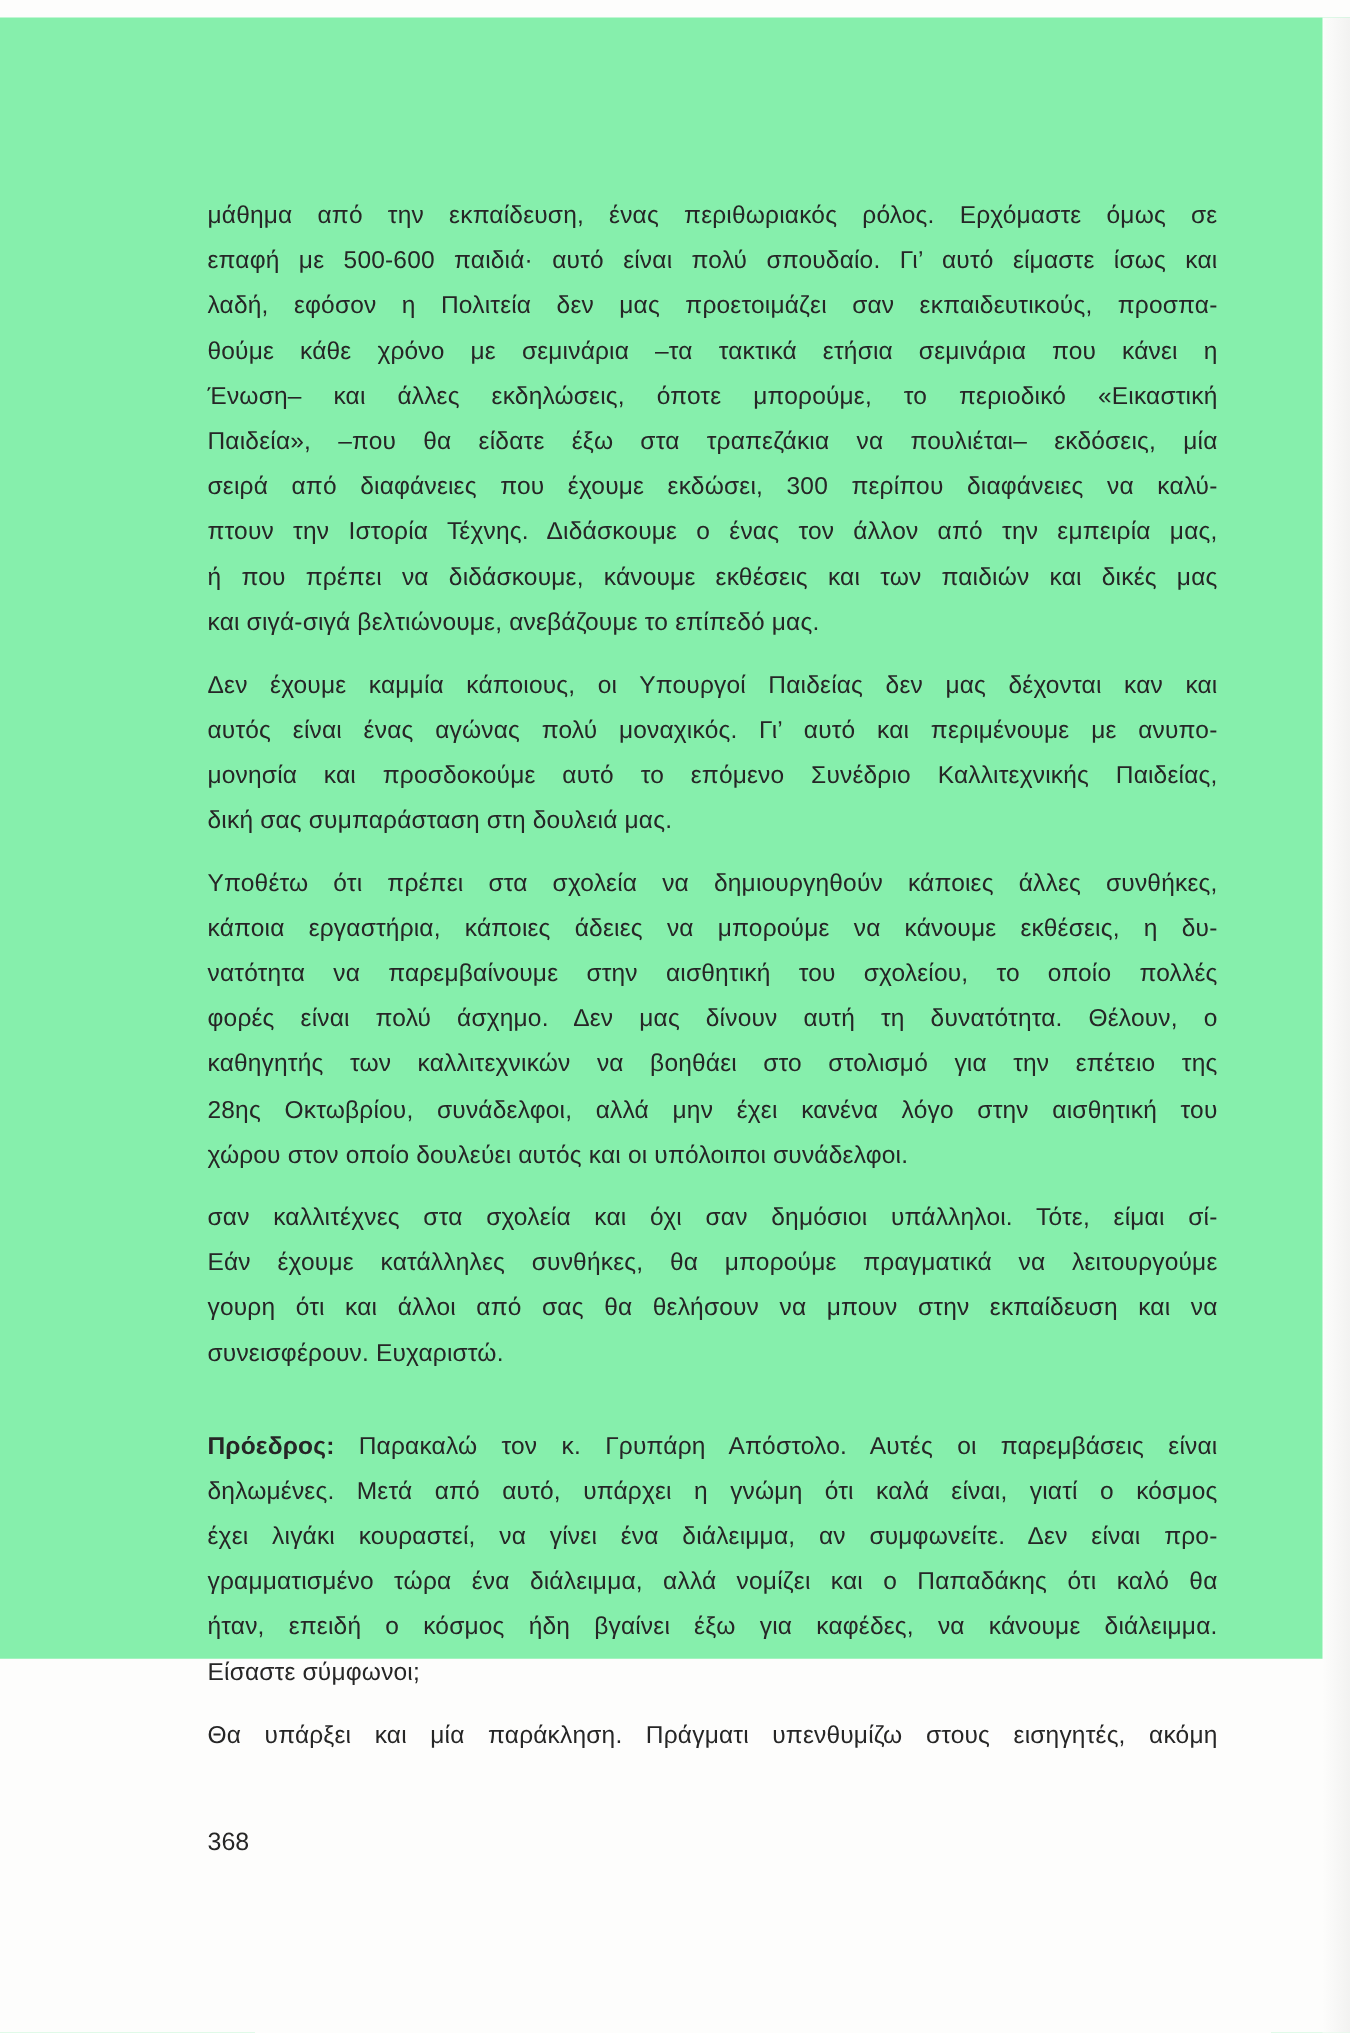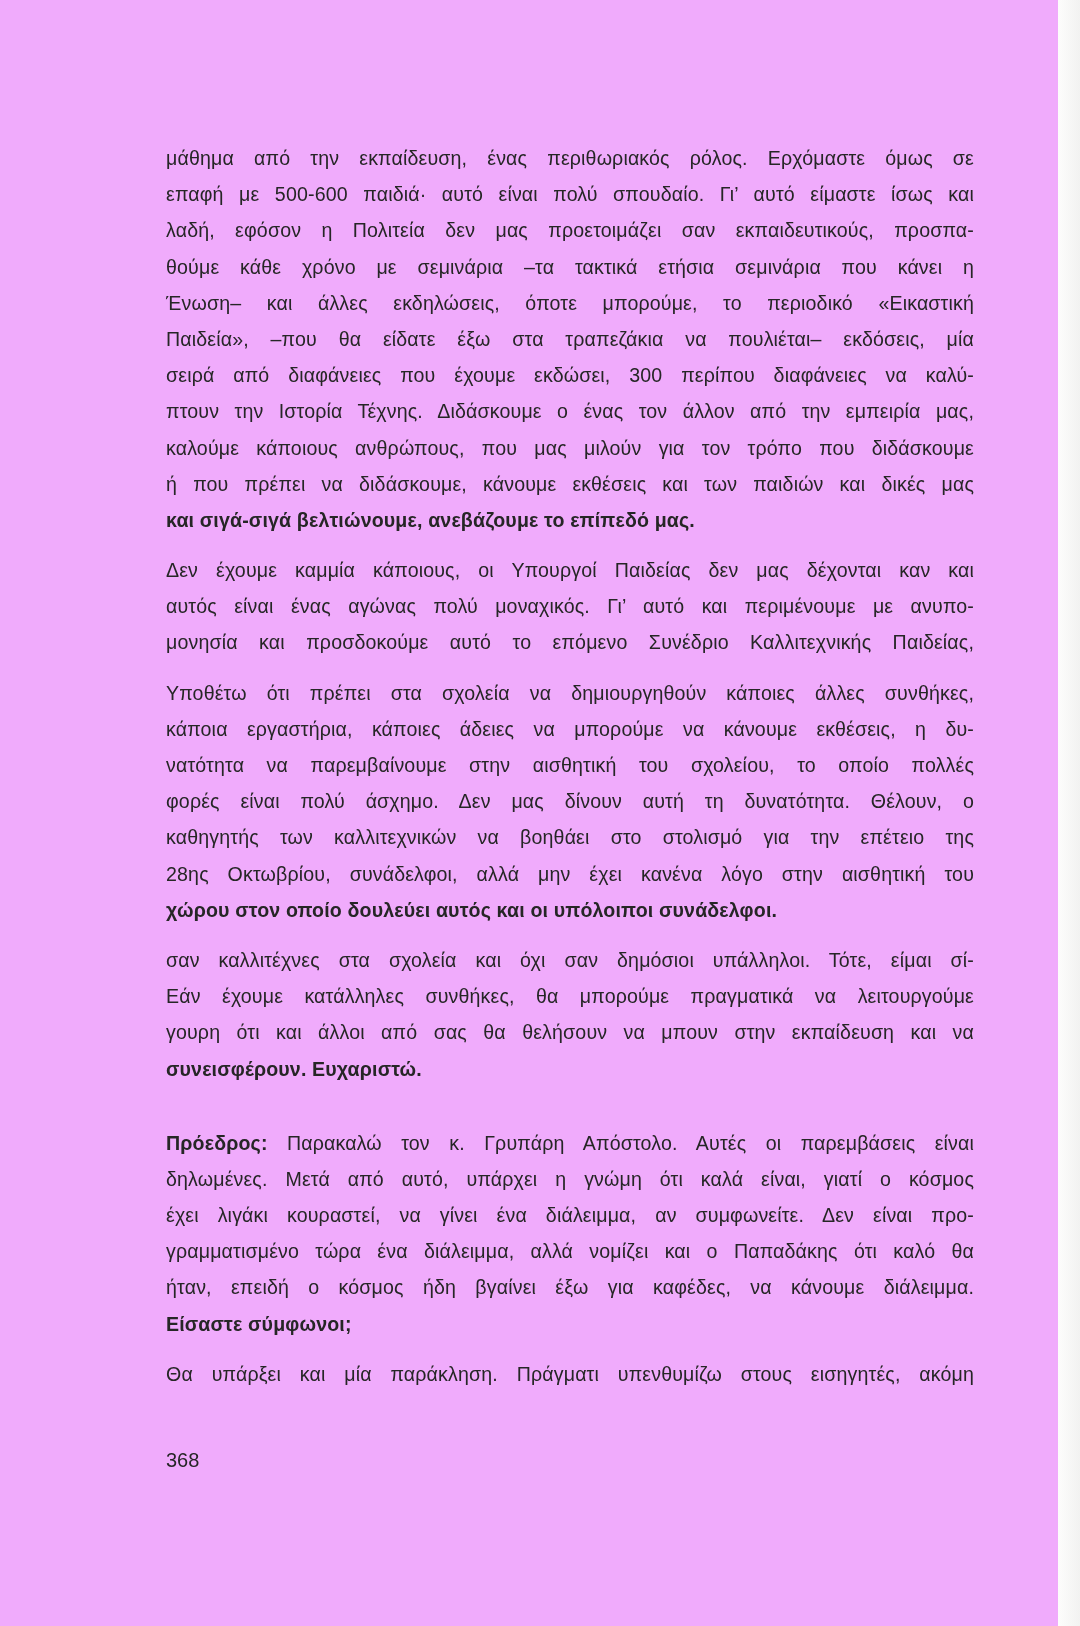--- a/index.html
+++ b/index.html
@@ -10,24 +10,24 @@
     body {
       width: 1080px;
       height: 1626px;
       position: relative;
       overflow: hidden;
       font-family: "Liberation Sans", "DejaVu Sans", sans-serif;
       color: #262626;
     }
     .page {
       position: absolute;
-      left: 0; top: 0;
+      left: 0; top: 14px;
       width: 1080px;
-      height: 1626px;
-      background: #f0abfc;
+      height: 1313px;
+      background: #86efac;
     }
     .right-edge {
       position: absolute;
       top: 0; right: 0;
       width: 22px;
       height: 1626px;
       background: linear-gradient(to right, #fdfdfc, #f2f2f1);
     }
     .text-block {
       position: absolute;
@@ -45,21 +45,20 @@
     }
     .line {
       display: block;
       text-align: justify;
       text-align-last: justify;
       white-space: nowrap;
       height: 36.2px;
     }
     .line.last {
       text-align-last: left;
-      font-weight: bold;
     }
     .gap { height: 14px; }
     .gap-big { height: 38px; }
     .speaker {
       font-weight: bold;
     }
     .page-number {
       position: absolute;
       left: 166px;
       top: 1448px;
@@ -77,31 +76,31 @@
 
     <p class="para">
       <span class="line">μάθημα από την εκπαίδευση, ένας περιθωριακός ρόλος. Ερχόμαστε όμως σε</span>
       <span class="line">επαφή με 500-600 παιδιά· αυτό είναι πολύ σπουδαίο. Γι’ αυτό είμαστε ίσως και</span>
       <span class="line">λαδή, εφόσον η Πολιτεία δεν μας προετοιμάζει σαν εκπαιδευτικούς, προσπα-</span>
       <span class="line">θούμε κάθε χρόνο με σεμινάρια –τα τακτικά ετήσια σεμινάρια που κάνει η</span>
       <span class="line">Ένωση– και άλλες εκδηλώσεις, όποτε μπορούμε, το περιοδικό «Εικαστική</span>
       <span class="line">Παιδεία», –που θα είδατε έξω στα τραπεζάκια να πουλιέται– εκδόσεις, μία</span>
       <span class="line">σειρά από διαφάνειες που έχουμε εκδώσει, 300 περίπου διαφάνειες να καλύ-</span>
       <span class="line">πτουν την Ιστορία Τέχνης. Διδάσκουμε ο ένας τον άλλον από την εμπειρία μας,</span>
-      <span class="line">καλούμε κάποιους ανθρώπους, που μας μιλούν για τον τρόπο που διδάσκουμε</span>
       <span class="line">ή που πρέπει να διδάσκουμε, κάνουμε εκθέσεις και των παιδιών και δικές μας</span>
       <span class="line last">και σιγά-σιγά βελτιώνουμε, ανεβάζουμε το επίπεδό μας.</span>
     </p>
 
     <div class="gap"></div>
 
     <p class="para">
       <span class="line">Δεν έχουμε καμμία κάποιους, οι Υπουργοί Παιδείας δεν μας δέχονται καν και</span>
       <span class="line">αυτός είναι ένας αγώνας πολύ μοναχικός. Γι’ αυτό και περιμένουμε με ανυπο-</span>
       <span class="line">μονησία και προσδοκούμε αυτό το επόμενο Συνέδριο Καλλιτεχνικής Παιδείας,</span>
+      <span class="line last">δική σας συμπαράσταση στη δουλειά μας.</span>
     </p>
 
     <div class="gap"></div>
 
     <p class="para">
       <span class="line">Υποθέτω ότι πρέπει στα σχολεία να δημιουργηθούν κάποιες άλλες συνθήκες,</span>
       <span class="line">κάποια εργαστήρια, κάποιες άδειες να μπορούμε να κάνουμε εκθέσεις, η δυ-</span>
       <span class="line">νατότητα να παρεμβαίνουμε στην αισθητική του σχολείου, το οποίο πολλές</span>
       <span class="line">φορές είναι πολύ άσχημο. Δεν μας δίνουν αυτή τη δυνατότητα. Θέλουν, ο</span>
       <span class="line">καθηγητής των καλλιτεχνικών να βοηθάει στο στολισμό για την επέτειο της</span>

